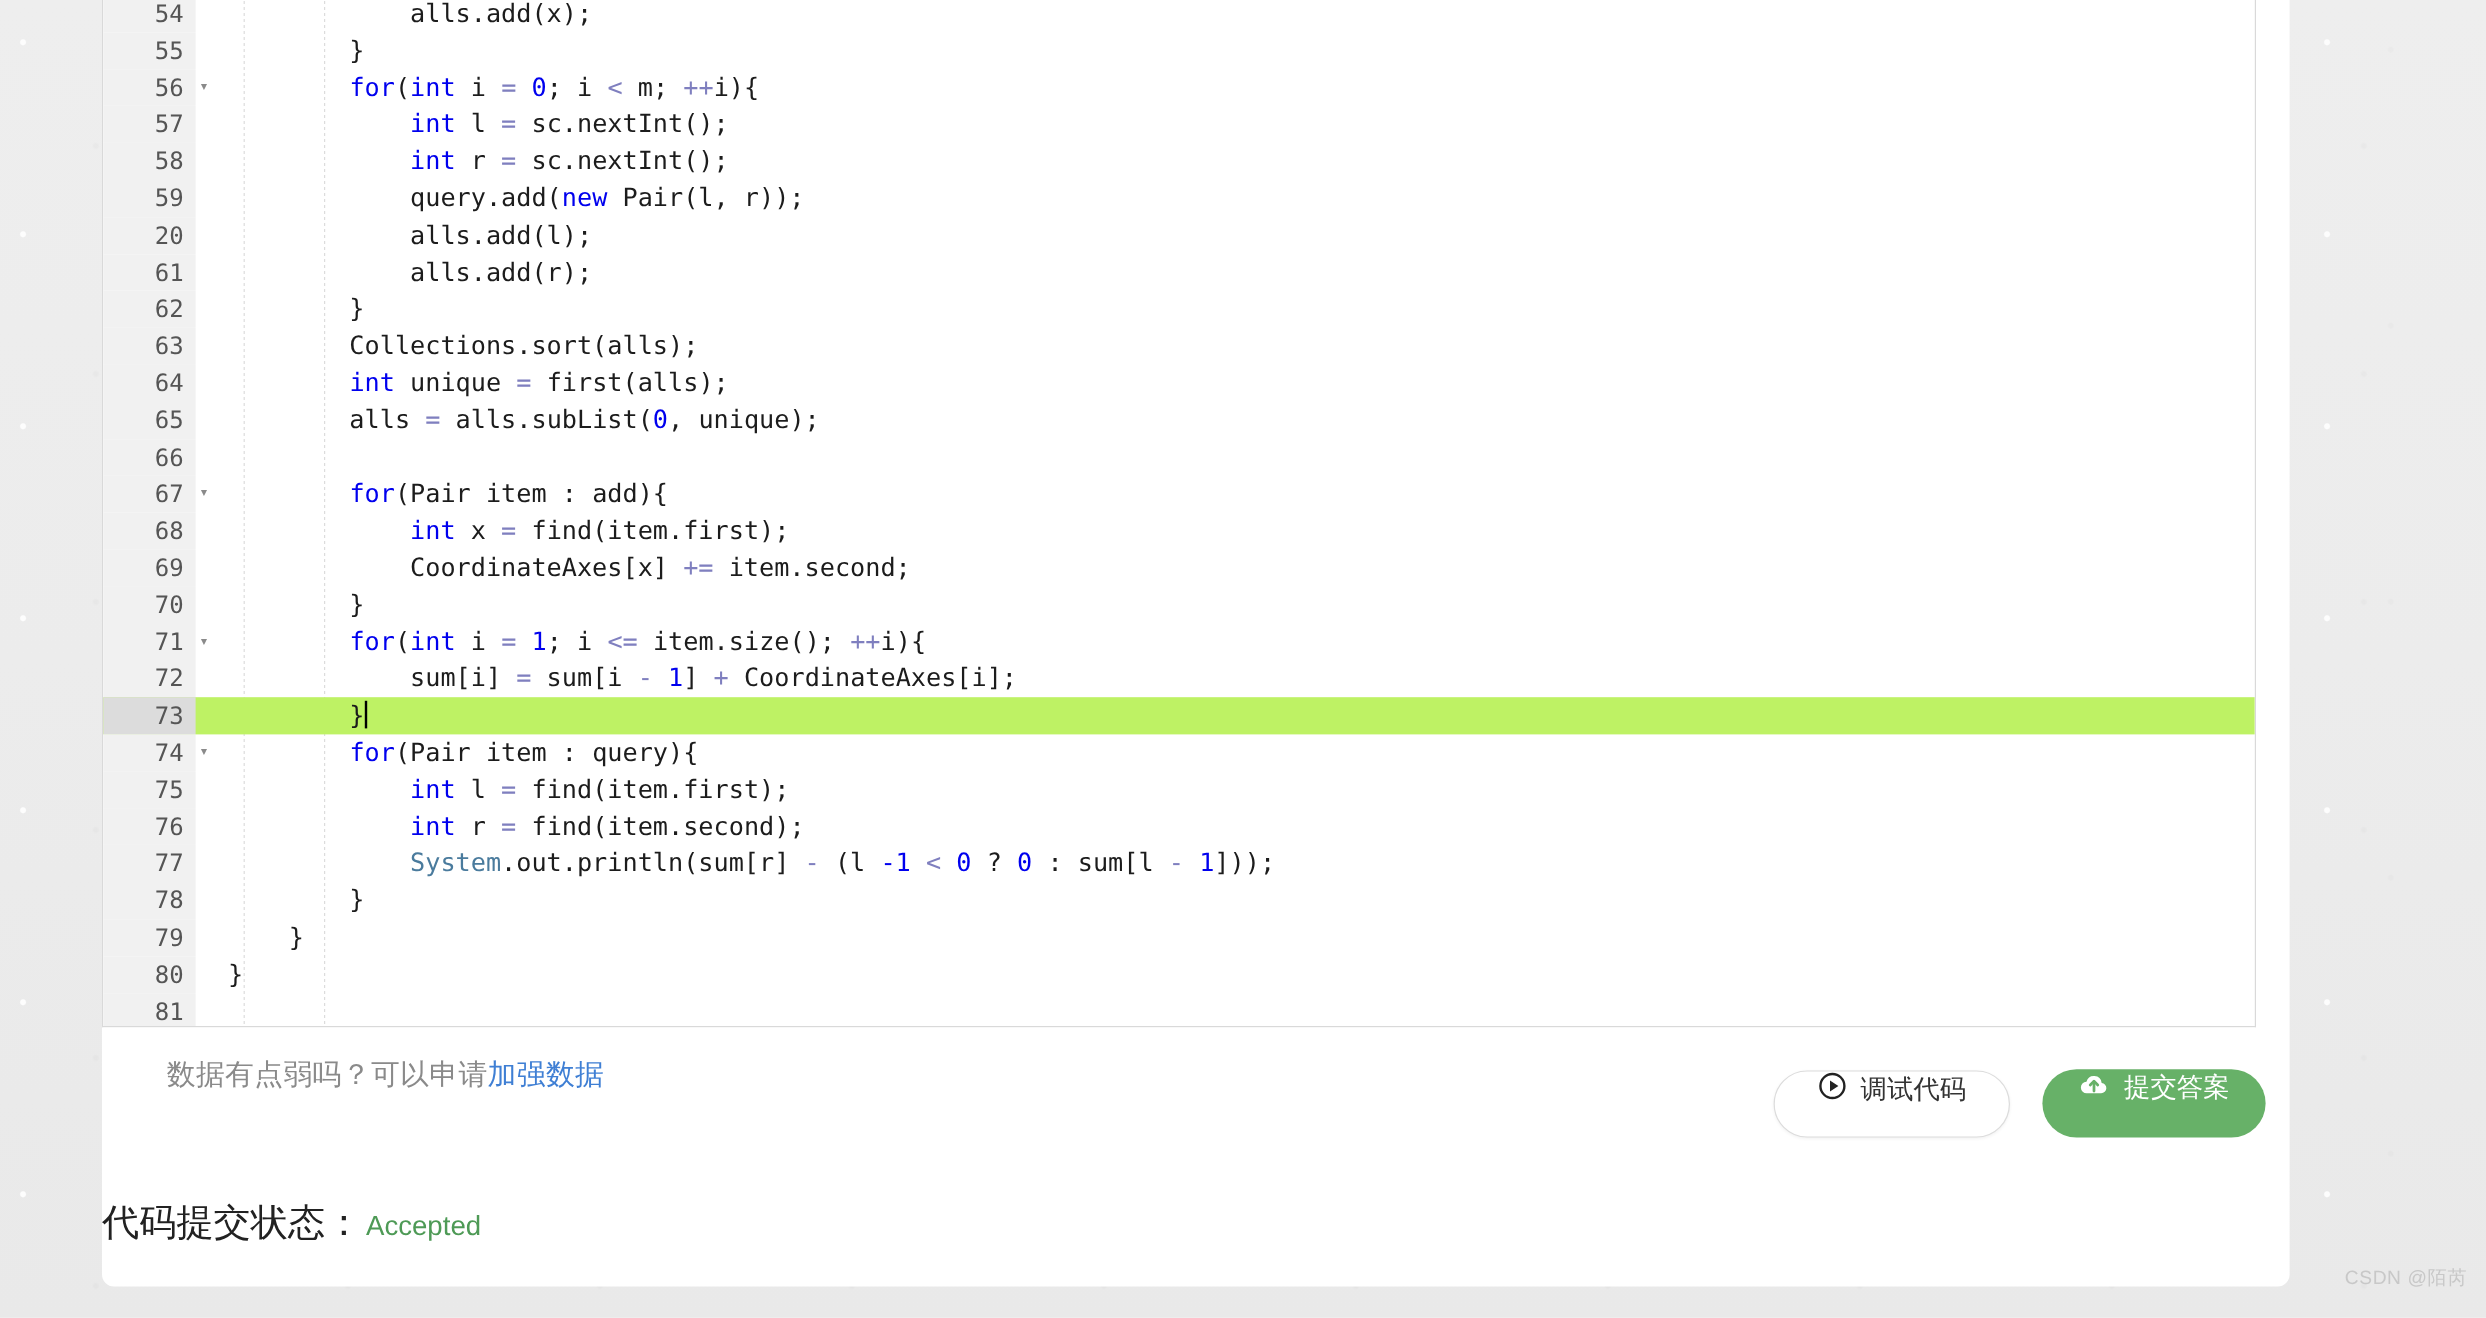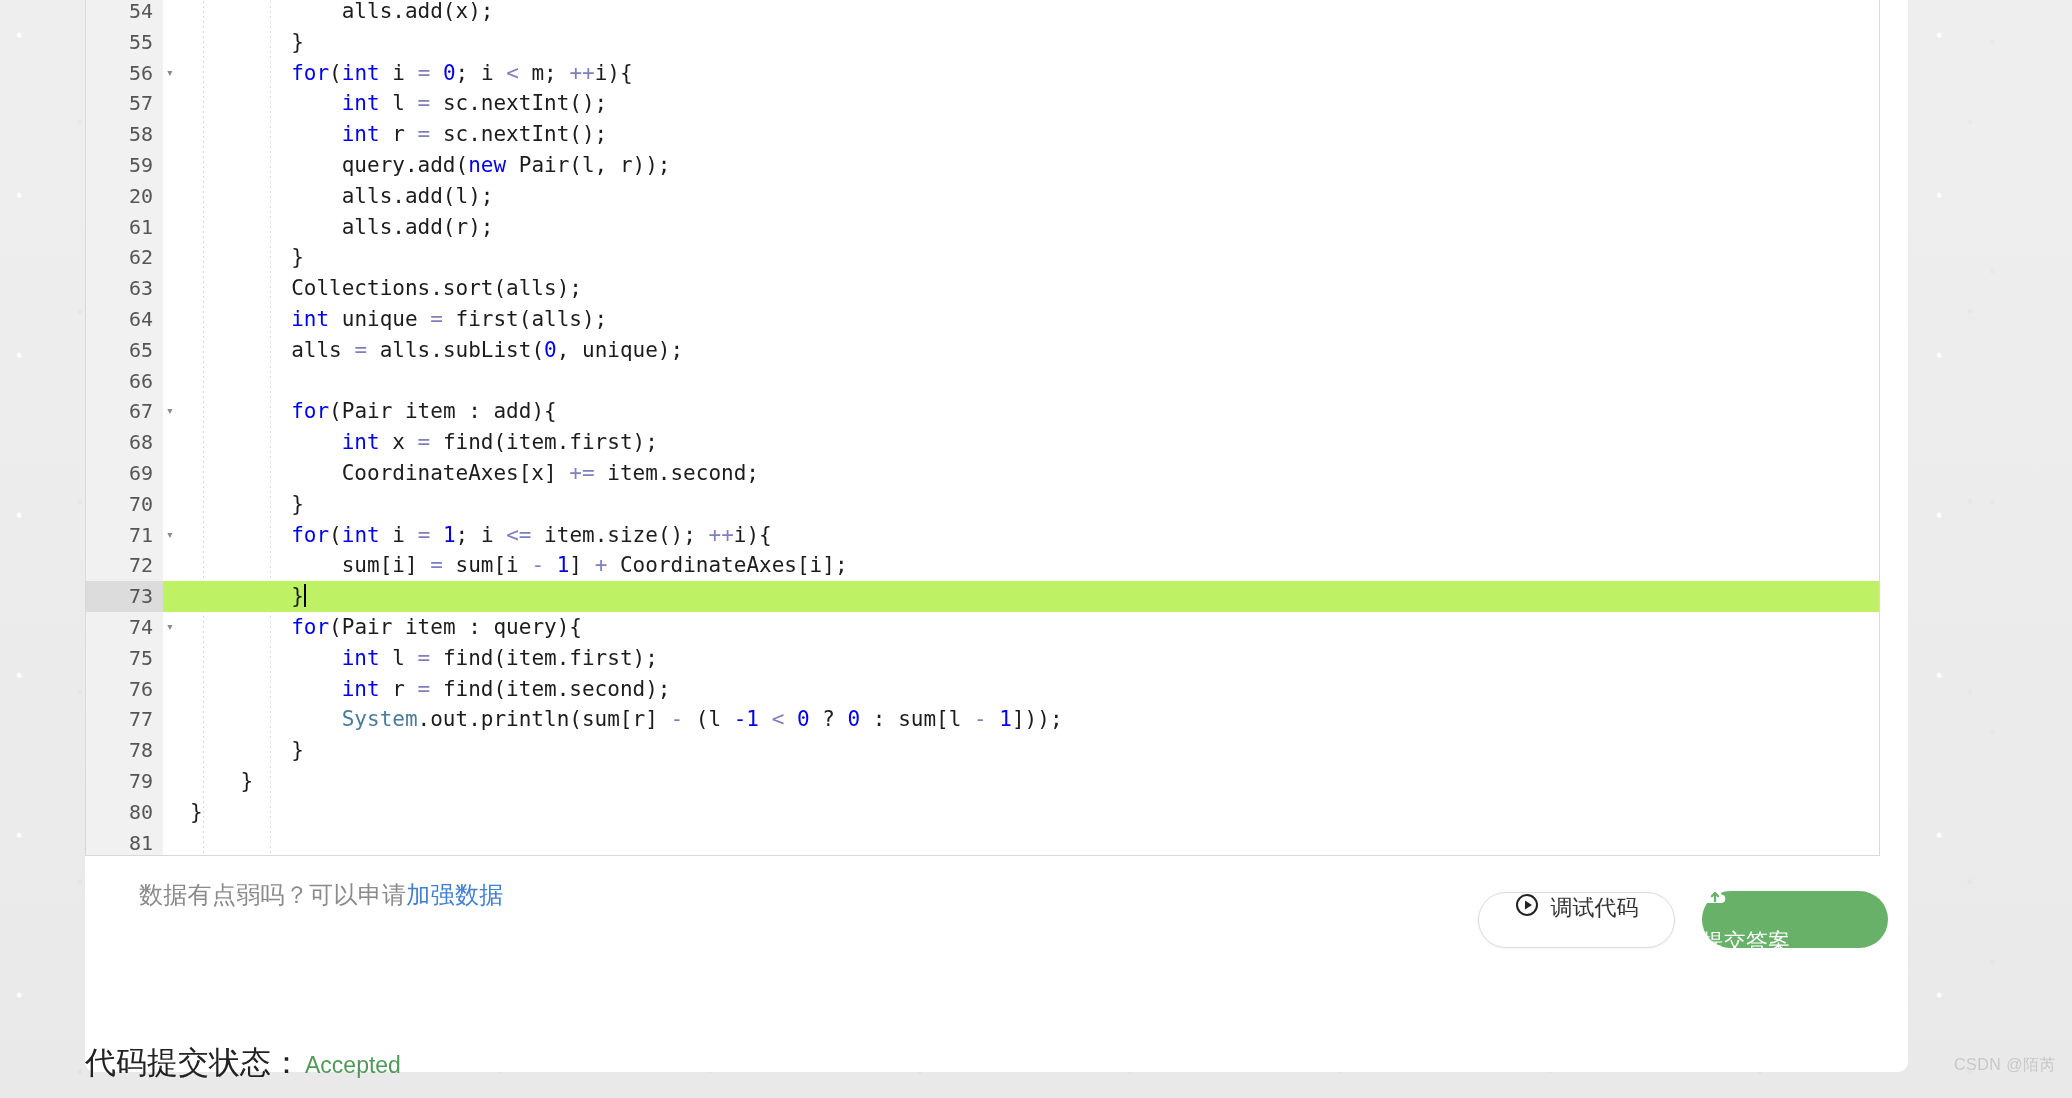--- a/index.html
+++ b/index.html
@@ -136,27 +136,26 @@
     border:1px solid #dcdcdc;
     background:#fff;
     color:#333;
     box-shadow:0 1px 3px rgba(0,0,0,.06);
   }
   .btn-submit{
     width:186px; height:57px;
     background:#67b168;
     color:#fff;
     border:none;
-    flex-direction:column;
   }
   .icon{ display:block; }
 
   .status{
     position:absolute;
-    left:0px; top:1046px;
+    left:0px; top:1002px;
     display:flex;
     align-items:baseline;
     font-size:31px;
     color:#222;
   }
   .status .value{
     color:#4e9a56;
     margin-left:3px;
     font-size:23px;
   }

